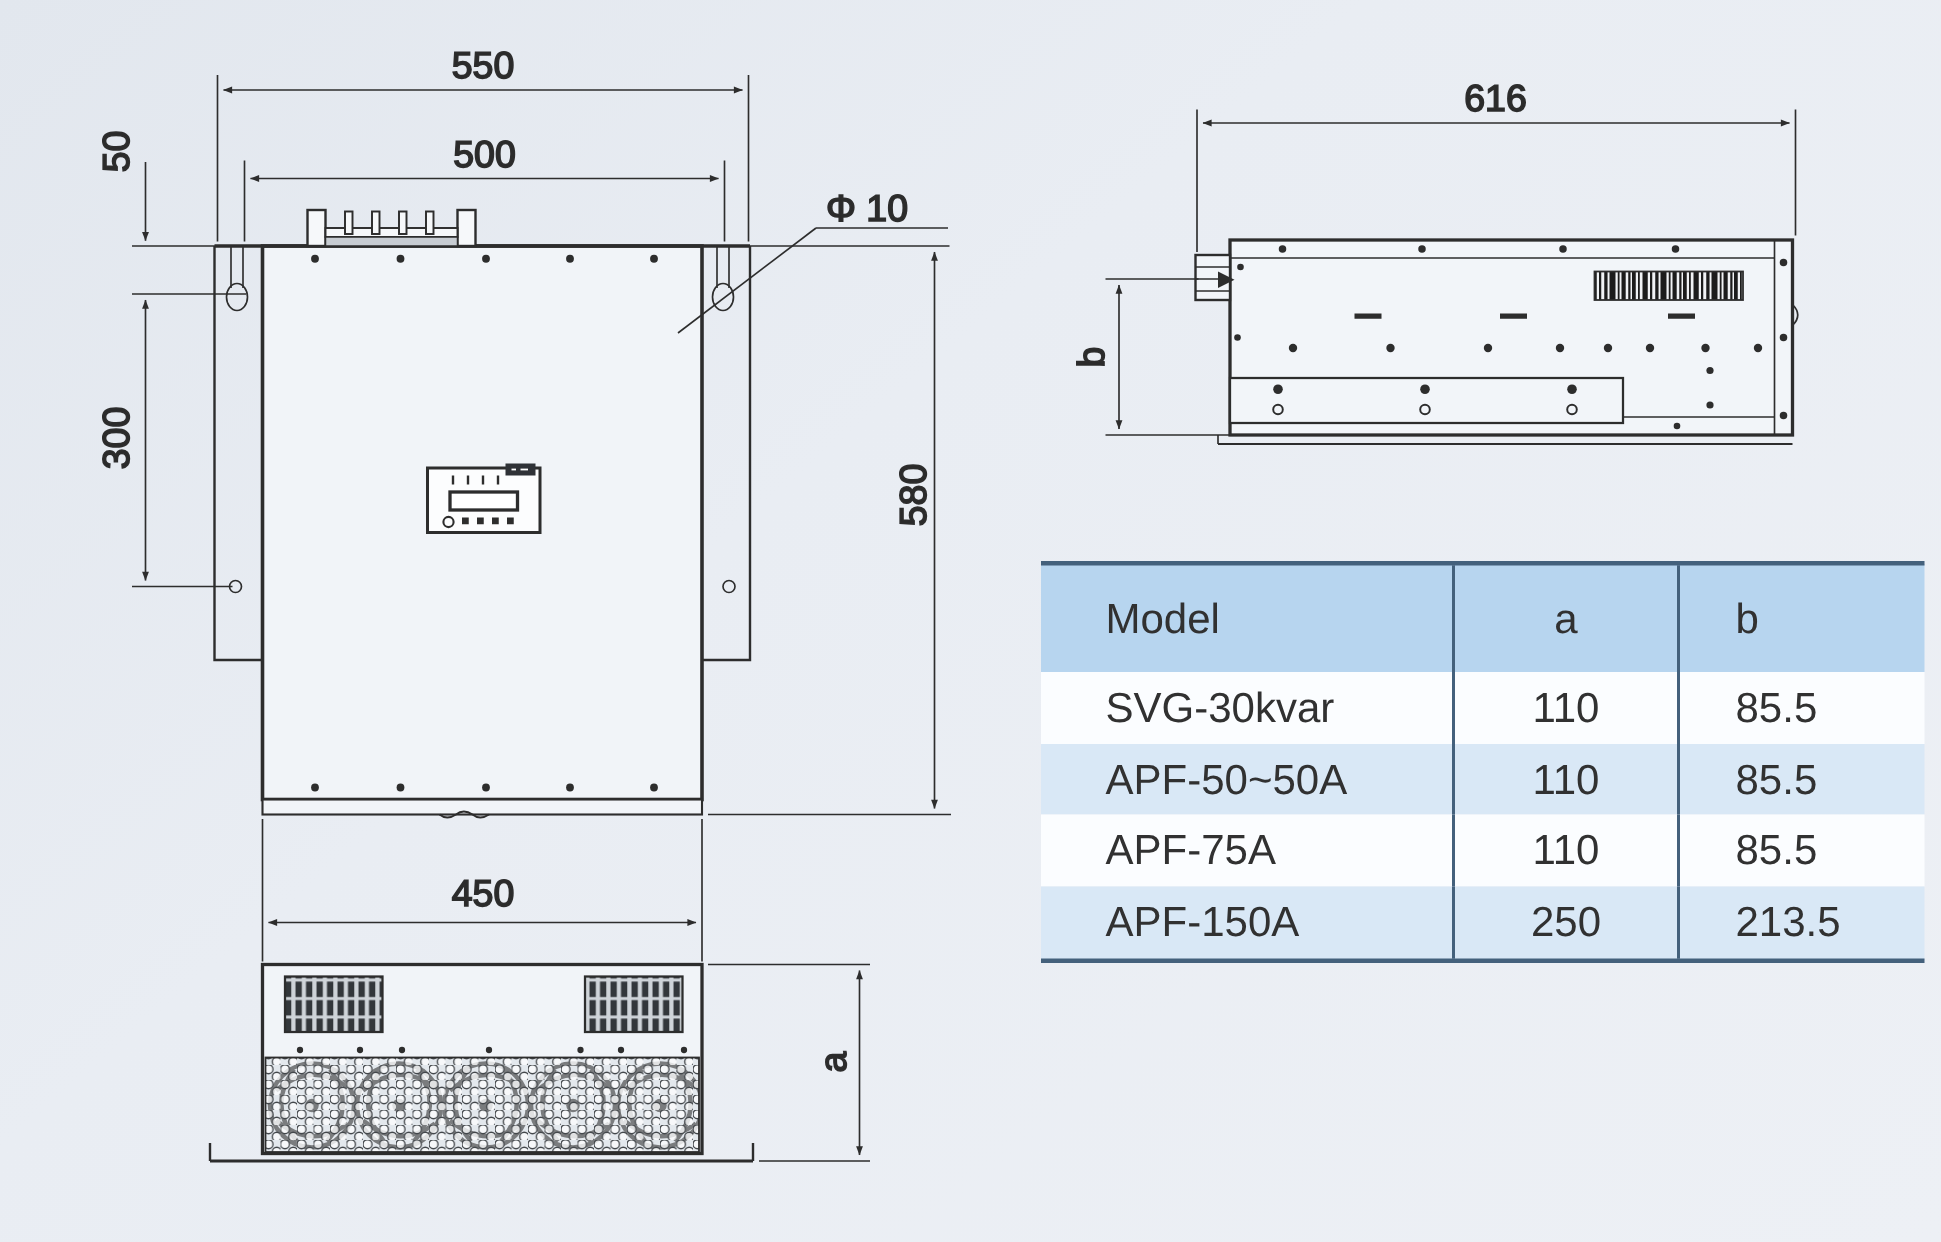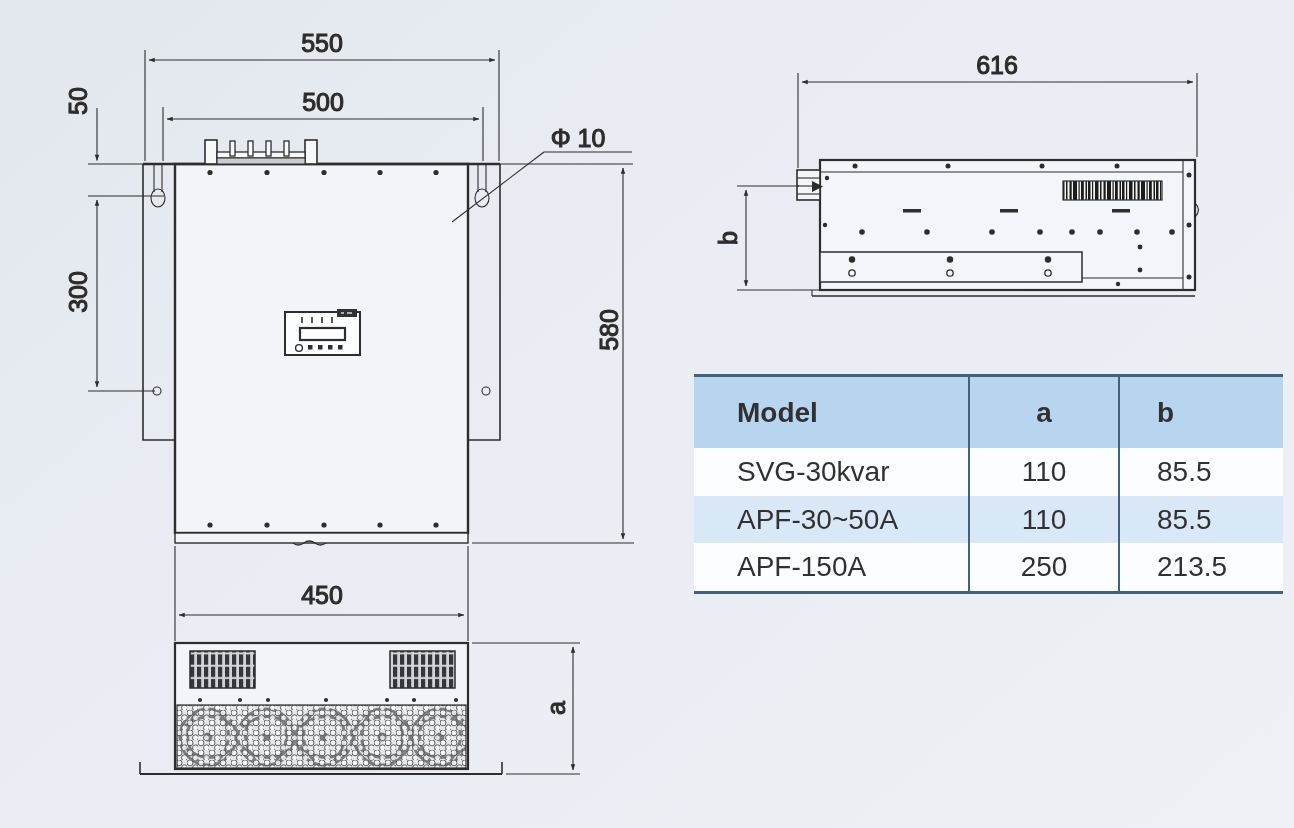--- a/index.html
+++ b/index.html
@@ -9,21 +9,21 @@
     font-family:"Liberation Sans",sans-serif;
   }
   svg.drawing{position:absolute;left:0;top:0;}
   svg text{font-family:"Liberation Sans",sans-serif;font-size:25px;fill:#2b2b2b;}
   table.dims{
     position:absolute;left:694px;top:374px;width:589px;
     border-collapse:collapse;table-layout:fixed;
     color:#313131;font-size:28px;
     border-top:3px solid #44617c;border-bottom:3px solid #44617c;
   }
-  table.dims th{height:69px;background:#b7d5ef;font-weight:700;text-align:left;vertical-align:middle;margin-left:14px;}
+  table.dims th{height:69px;background:#b7d5ef;font-weight:400;text-align:left;vertical-align:middle;margin-left:14px;}
   table.dims td{height:45.7px;vertical-align:middle;}
   table.dims th:nth-child(2),table.dims td:nth-child(2),
   table.dims th:nth-child(3),table.dims td:nth-child(3){border-left:2px solid #44617c;}
   table.dims .model{padding-left:43px;text-align:left;}
   table.dims .ca{text-align:center;}
   table.dims .cb{padding-left:37px;text-align:left;}
   table.dims tbody tr:nth-child(odd) td{background:#fbfdff;}
   table.dims tbody tr:nth-child(even) td{background:#d9e8f6;}
 </style>
 </head>
@@ -328,21 +328,26 @@
       <th class="cb">b</th>
     </tr>
   </thead>
   <tbody>
     <tr>
       <td class="model">SVG-30kvar</td>
       <td class="ca">110</td>
       <td class="cb">85.5</td>
     </tr>
     <tr>
-      <td class="model">APF-30~50A</td>
+      <td class="model">APF-50~50A</td>
+      <td class="ca">110</td>
+      <td class="cb">85.5</td>
+    </tr>
+    <tr>
+      <td class="model">APF-75A</td>
       <td class="ca">110</td>
       <td class="cb">85.5</td>
     </tr>
     <tr>
       <td class="model">APF-150A</td>
       <td class="ca">250</td>
       <td class="cb">213.5</td>
     </tr>
   </tbody>
 </table>

